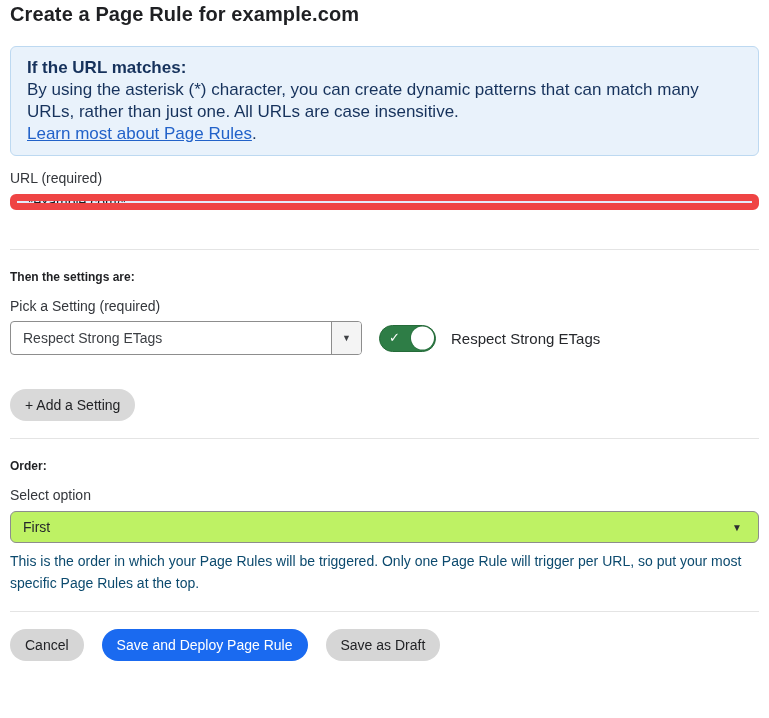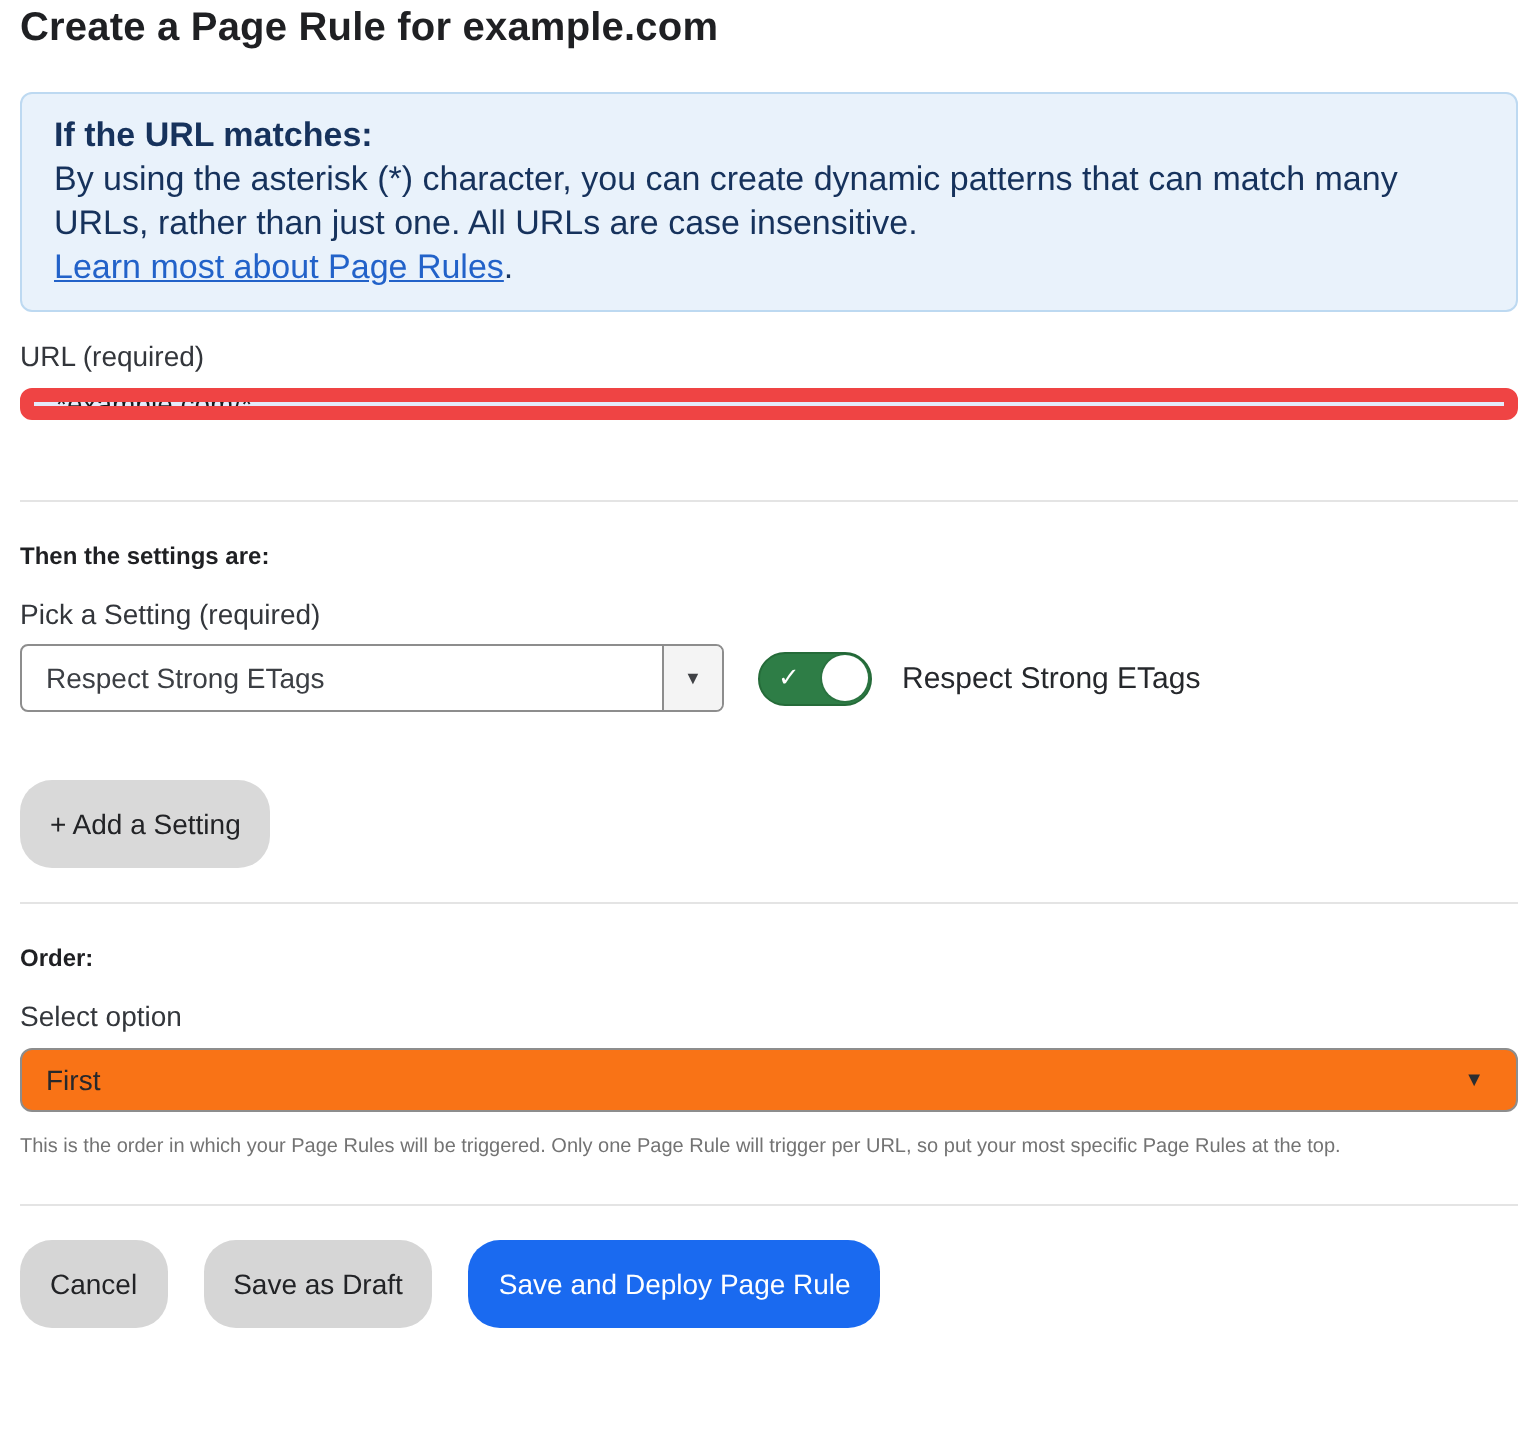--- a/index.html
+++ b/index.html
@@ -133,57 +133,57 @@
   }
   .toggle-label {
     margin-left: 15px;
     font-size: 15px;
     color: #26282c;
   }
   .btn {
     display: inline-flex;
     align-items: center;
     justify-content: center;
-    height: 44px;
+    height: 32px;
     border: none;
     border-radius: 16px;
     font-family: "Liberation Sans", sans-serif;
     font-size: 14px;
     cursor: pointer;
     padding: 0 15px;
   }
   .btn-gray { background: #d6d6d6; color: #222326; }
   .add-setting-btn { margin-top: 34px; background: #d9d9d9; color: #222326; }
   .order-select {
     margin-top: 8px;
     width: 100%;
     height: 32px;
     border: 1px solid #8d8d8d;
     border-radius: 6px;
-    background: #f97316;
+    background: #bef264;
     display: flex;
     align-items: center;
     padding: 0 12px;
     cursor: pointer;
   }
   .order-select .select-text {
     flex: 1;
     font-size: 14px;
     color: #26282c;
   }
   .order-select .caret {
     font-size: 10px;
     color: #2c2e31;
     margin-right: 4px;
   }
   .help-text {
     margin-top: 7px;
-    font-size: 10px;
+    font-size: 14px;
     line-height: 22px;
-    color: #737373;
+    color: #0c4a6e;
     max-width: 745px;
   }
   .footer-actions {
     margin-top: 17px;
     display: flex;
     align-items: center;
     gap: 18px;
   }
   .btn-primary { background: #1a6af0; color: #ffffff; }
 </style>
@@ -235,18 +235,18 @@
   <span class="select-text">First</span>
   <span class="caret">▼</span>
 </div>
 
 <div class="help-text">This is the order in which your Page Rules will be triggered. Only one Page Rule will trigger per URL, so put your most specific Page Rules at the top.</div>
 
 <hr class="divider divider-3">
 
 <div class="footer-actions">
   <button class="btn btn-gray">Cancel</button>
+  <button class="btn btn-primary">Save and Deploy Page Rule</button>
   <button class="btn btn-gray">Save as Draft</button>
-  <button class="btn btn-primary">Save and Deploy Page Rule</button>
 </div>
 
 
 
 
 </body></html>

